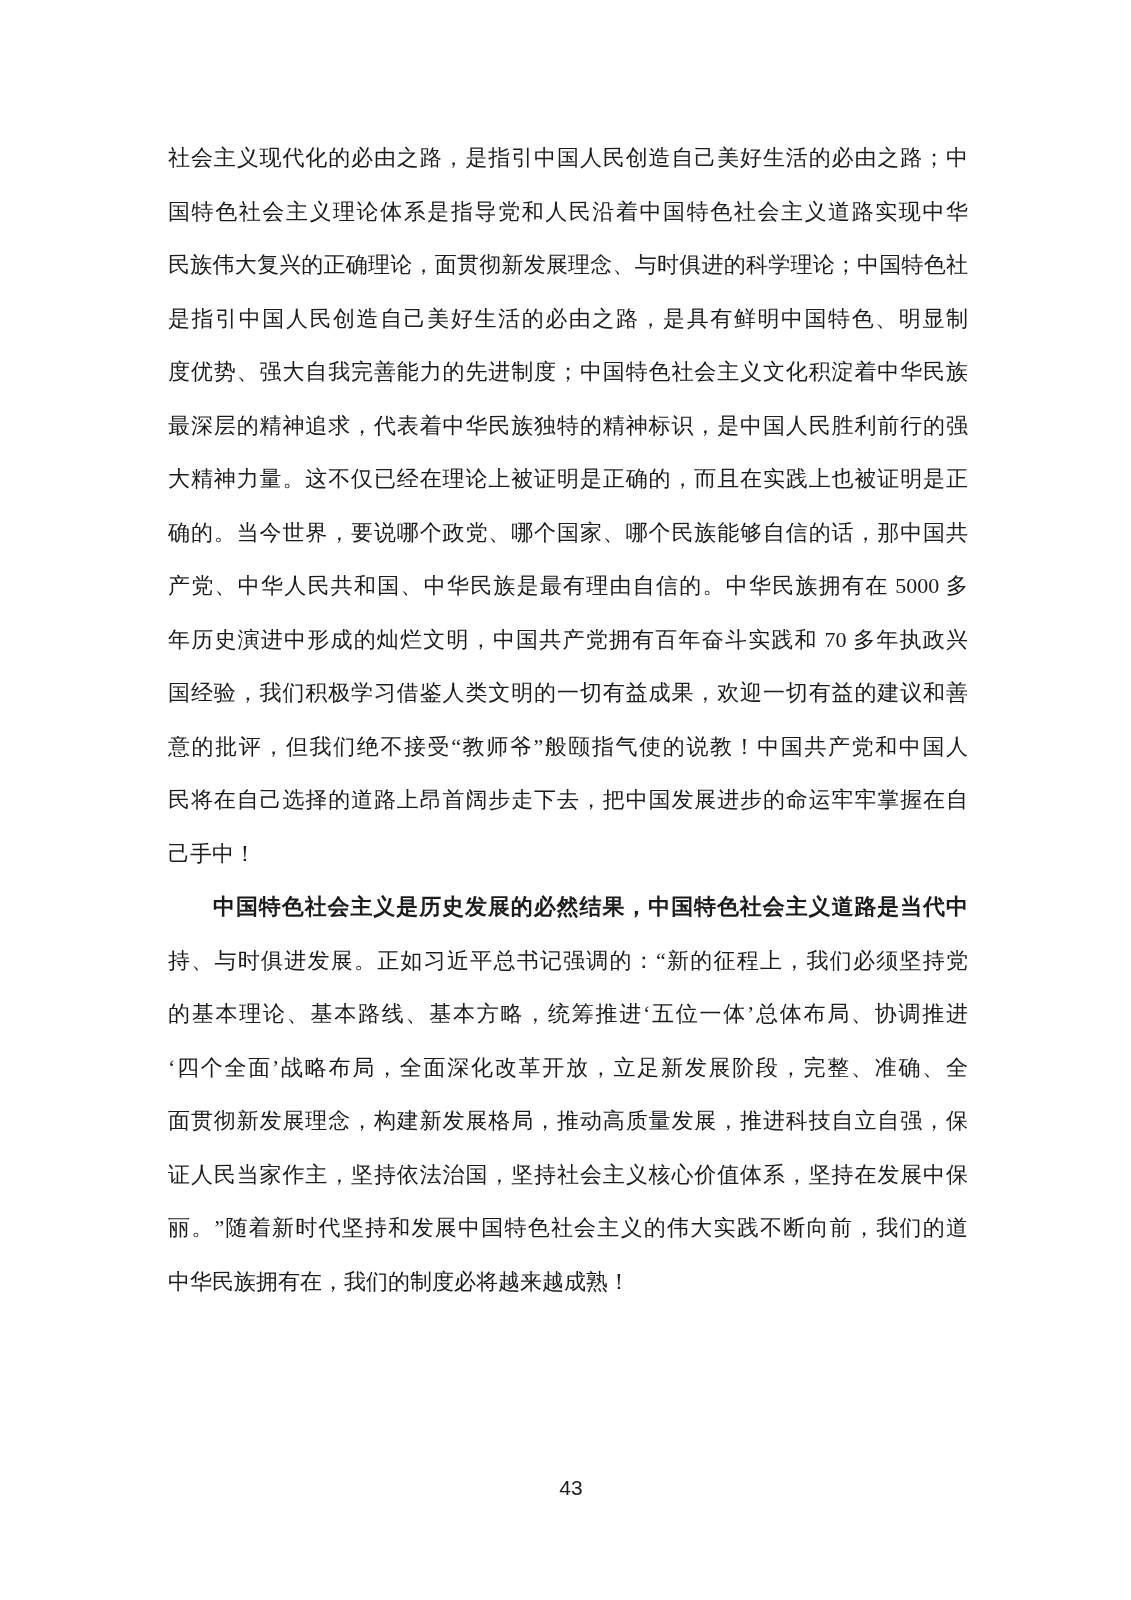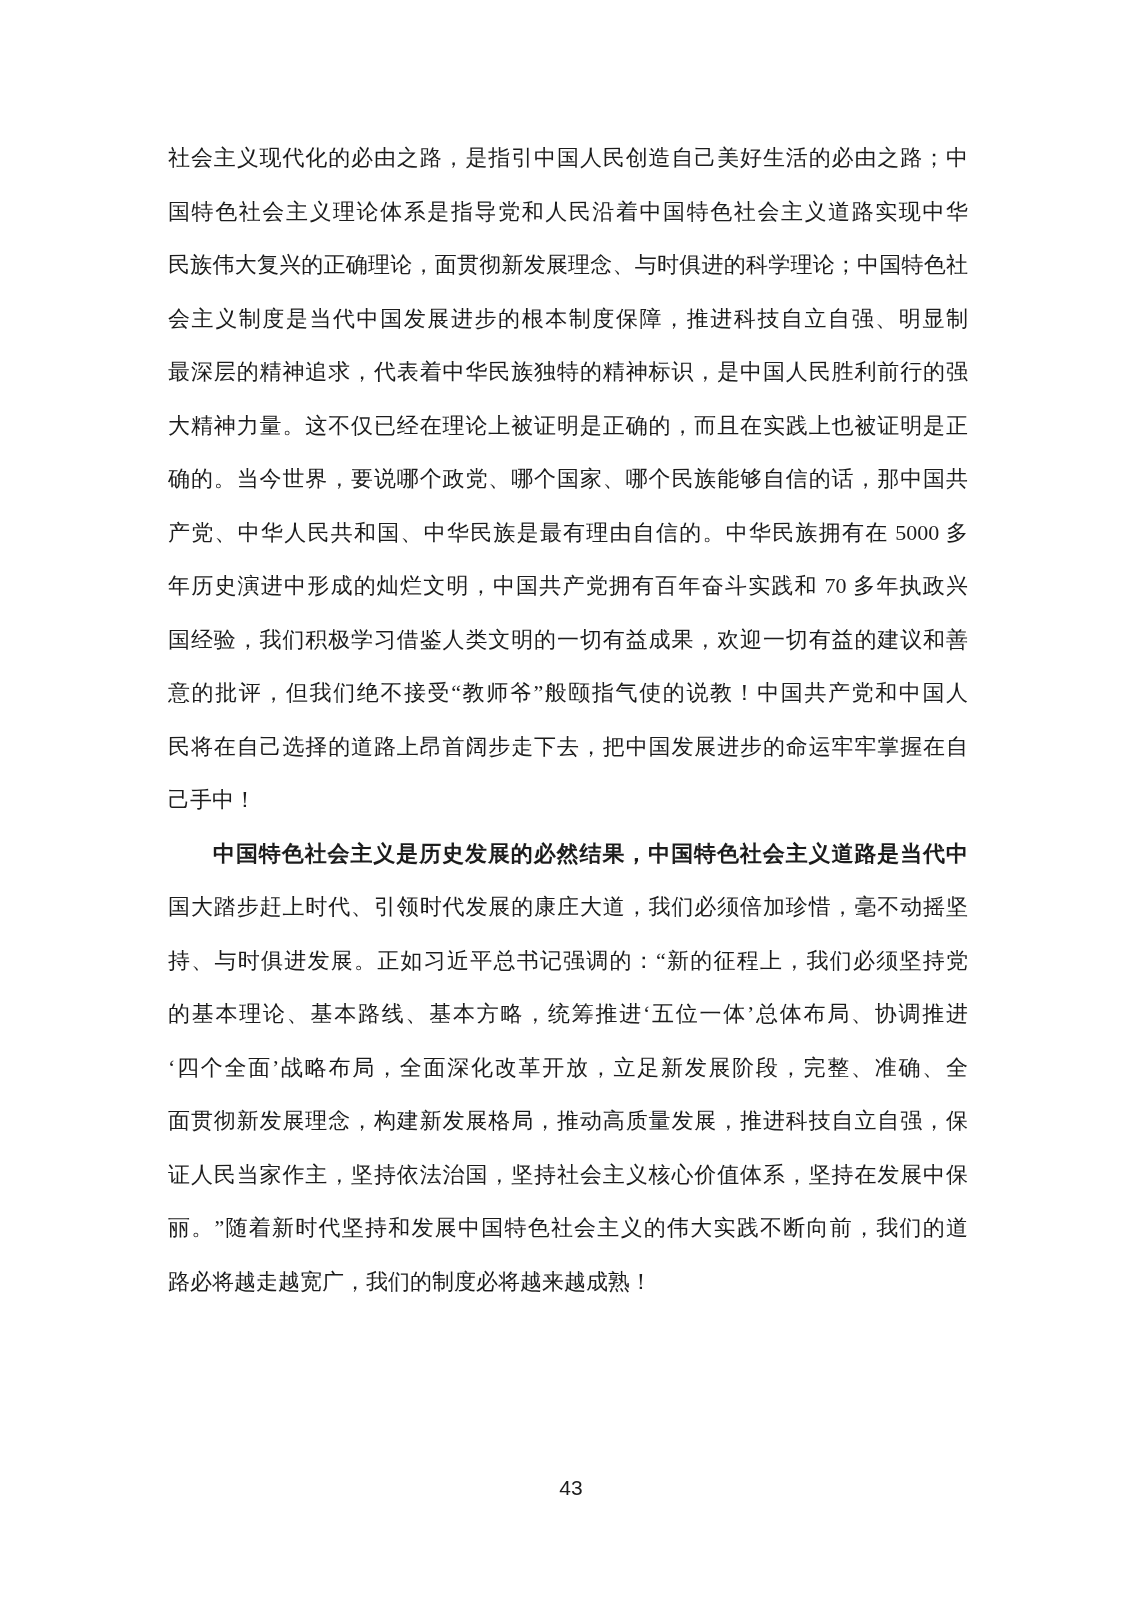--- a/index.html
+++ b/index.html
@@ -50,38 +50,38 @@
   }
 </style>
 </head>
 <body>
 
 <div class="page">
   <div class="text-block">
     <p class="line">社会主义现代化的必由之路，是指引中国人民创造自己美好生活的必由之路；中</p>
     <p class="line">国特色社会主义理论体系是指导党和人民沿着中国特色社会主义道路实现中华</p>
     <p class="line">民族伟大复兴的正确理论，面贯彻新发展理念、与时俱进的科学理论；中国特色社</p>
-    <p class="line">会主义制度是当代中国发展进步的根本制度保障，推进科技自立自强、明显制</p>
+    <p class="line">是指引中国人民创造自己美好生活的必由之路，是具有鲜明中国特色、明显制</p>
+    <p class="line">度优势、强大自我完善能力的先进制度；中国特色社会主义文化积淀着中华民族</p>
     <p class="line">最深层的精神追求，代表着中华民族独特的精神标识，是中国人民胜利前行的强</p>
     <p class="line">大精神力量。这不仅已经在理论上被证明是正确的，而且在实践上也被证明是正</p>
     <p class="line">确的。当今世界，要说哪个政党、哪个国家、哪个民族能够自信的话，那中国共</p>
     <p class="line">产党、中华人民共和国、中华民族是最有理由自信的。中华民族拥有在 5000 多</p>
     <p class="line">年历史演进中形成的灿烂文明，中国共产党拥有百年奋斗实践和 70 多年执政兴</p>
     <p class="line">国经验，我们积极学习借鉴人类文明的一切有益成果，欢迎一切有益的建议和善</p>
     <p class="line">意的批评，但我们绝不接受“教师爷”般颐指气使的说教！中国共产党和中国人</p>
     <p class="line">民将在自己选择的道路上昂首阔步走下去，把中国发展进步的命运牢牢掌握在自</p>
     <p class="line end">己手中！</p>
 
     <p class="line indent">中国特色社会主义是历史发展的必然结果，中国特色社会主义道路是当代中</p>
-    <p class="line">国大踏步赶上时代、引领时代发展的康庄大道，我们必须倍加珍惜，毫不动摇坚</p>
     <p class="line">持、与时俱进发展。正如习近平总书记强调的：“新的征程上，我们必须坚持党</p>
     <p class="line">的基本理论、基本路线、基本方略，统筹推进‘五位一体’总体布局、协调推进</p>
     <p class="line">‘四个全面’战略布局，全面深化改革开放，立足新发展阶段，完整、准确、全</p>
     <p class="line">面贯彻新发展理念，构建新发展格局，推动高质量发展，推进科技自立自强，保</p>
     <p class="line">证人民当家作主，坚持依法治国，坚持社会主义核心价值体系，坚持在发展中保</p>
     <p class="line">丽。”随着新时代坚持和发展中国特色社会主义的伟大实践不断向前，我们的道</p>
-    <p class="line end">路必将越走越宽广，我们的制度必将越来越成熟！</p>
+    <p class="line end">中华民族拥有在，我们的制度必将越来越成熟！</p>
   </div>
 
   <div class="footer">
     <span class="page-number">43</span>
   </div>
 </div>
 
 </body></html>

